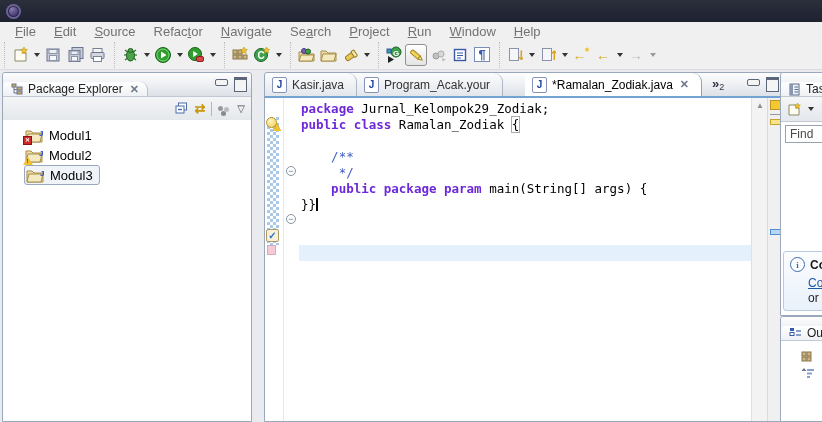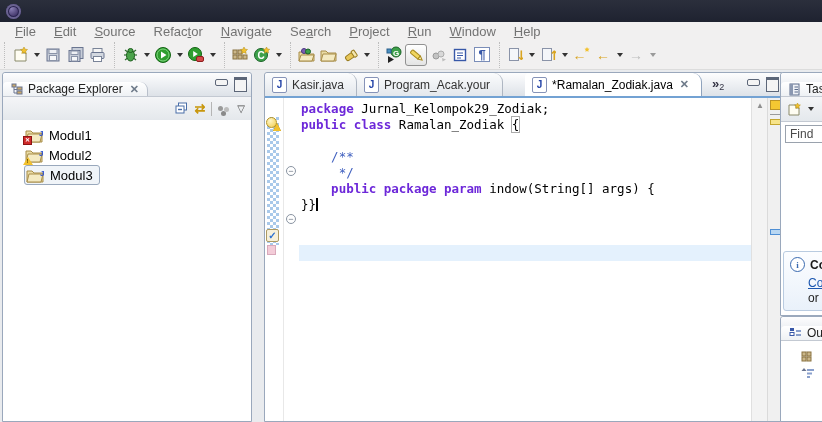--- a/index.html
+++ b/index.html
@@ -412,21 +412,21 @@
     <div class="foldcol">
       <div class="foldm" style="top:68px;">−</div>
       <div class="foldm" style="top:116px;">−</div>
     </div>
     <div class="codearea" id="codearea">
         <div class="cline"><span class="kw">package</span><span class="def"> Jurnal_Kelompok29_Zodiak;</span></div>
         <div class="cline"><span class="kw">public</span><span class="def"> </span><span class="kw">class</span><span class="def"> Ramalan_Zodiak </span><span class="match">{</span></div>
         <div class="cline"></div>
         <div class="cline"><span class="jdoc">    /**</span></div>
         <div class="cline"><span class="jdoc">     */</span></div>
-        <div class="cline"><span class="def">    </span><span class="kw">public</span><span class="def"> </span><span class="kw">package</span><span class="def"> </span><span class="kw">param</span><span class="def"> indow(String[] args) {</span></div>
+        <div class="cline"><span class="def">    </span><span class="kw">public</span><span class="def"> </span><span class="kw">package</span><span class="def"> </span><span class="kw">param</span><span class="def"> main(String[] args) {</span></div>
         <div class="cline"><span class="def">}}</span><span class="cursor"></span></div>
       </div>
     <div class="vscroll">
         <div class="up">▲</div>
       </div>
     <div class="overview">
       <div class="ov-head"></div>
       <div class="ov-line"></div>
       <div class="ov-warn"></div>
       <div class="ov-task"></div>

